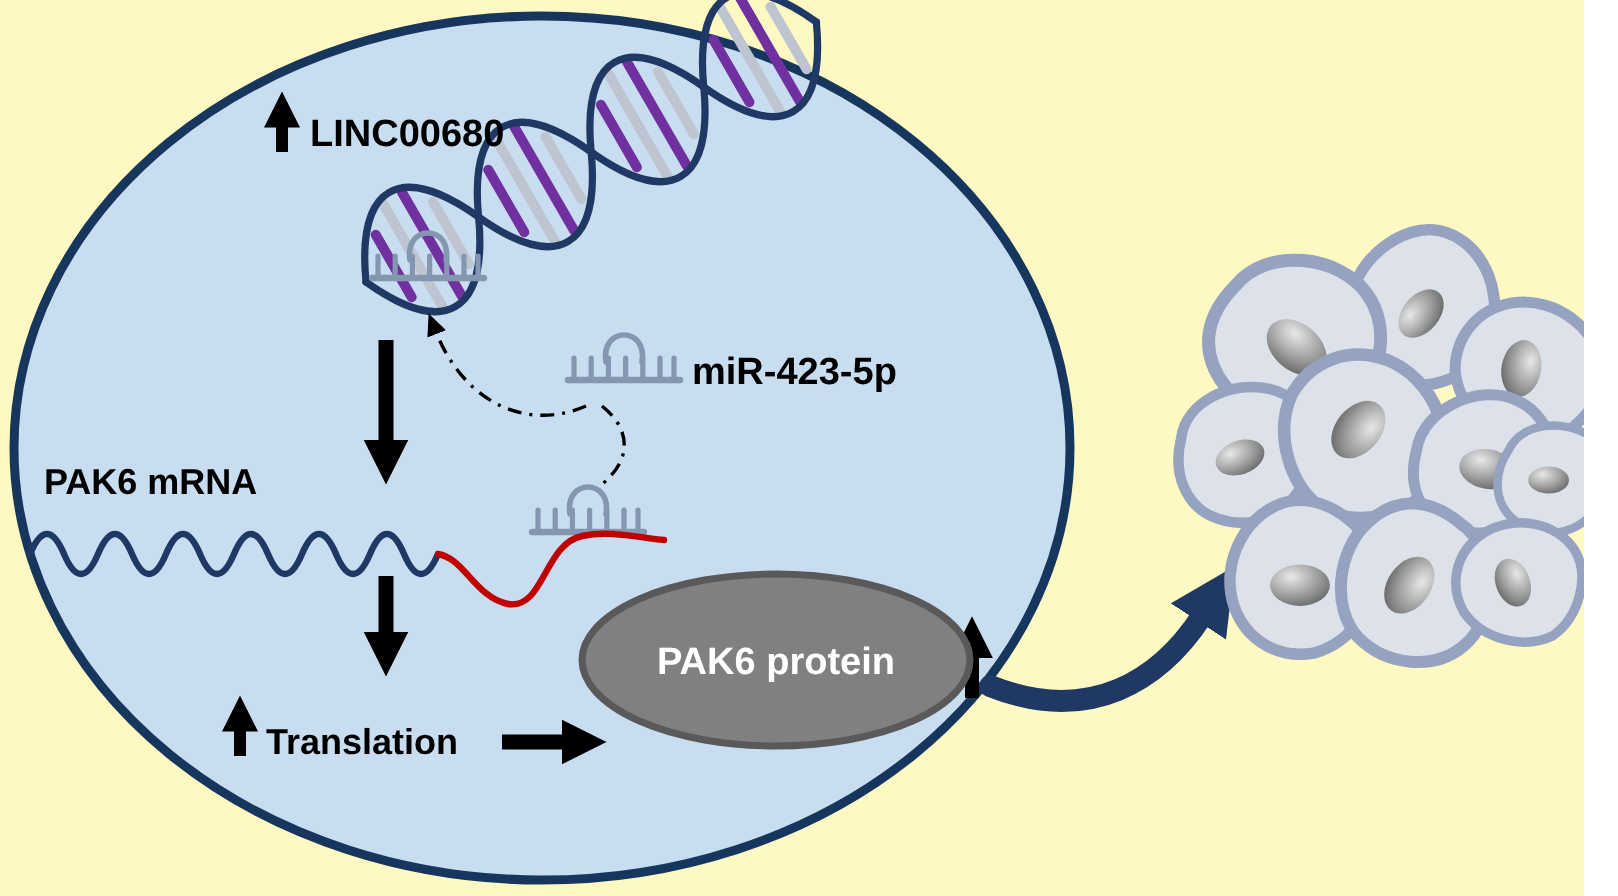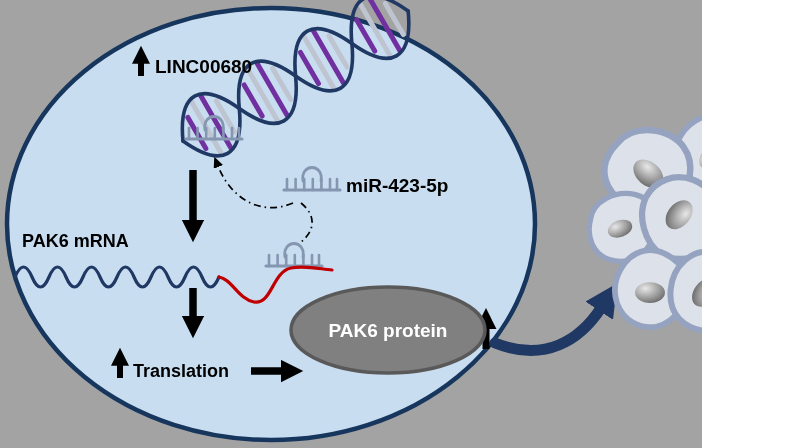--- a/index.html
+++ b/index.html
@@ -1,16 +1,16 @@
 <!DOCTYPE html>
 <html><head>
 <meta charset="utf-8">
 <style>
   html,body{margin:0;padding:0;background:#ffffff;}
-  .stage{position:relative;width:702px;height:448px;background:#a3a3a3;overflow:hidden;
+  .stage{position:relative;width:792px;height:448px;background:#fef9c3;overflow:hidden;
          font-family:"Liberation Sans",sans-serif;}
   svg text{font-family:"Liberation Sans",sans-serif;font-weight:bold;fill:#000;}
 </style>
 </head>
 <body>
 
 <div class="stage">
 <svg width="809" height="448" viewBox="0 0 809 448" xmlns="http://www.w3.org/2000/svg">
 
   <defs>

